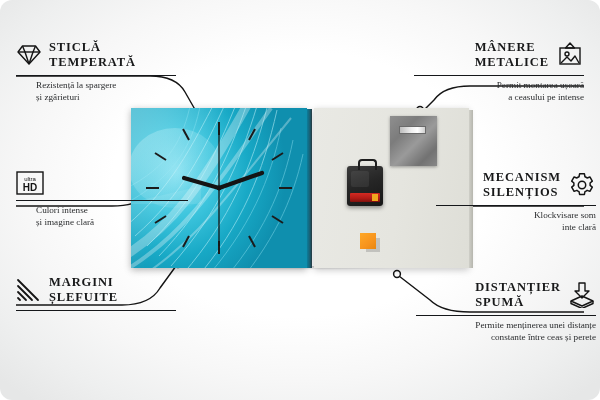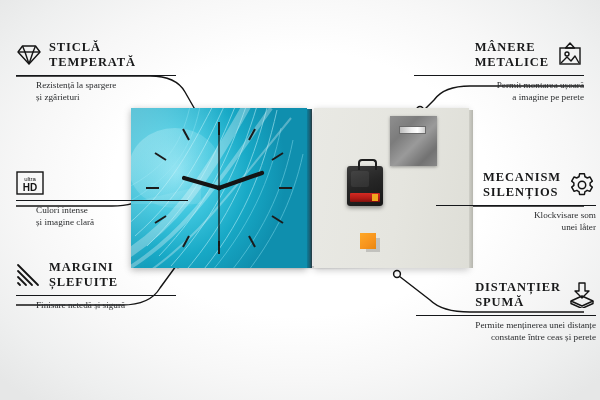--- a/index.html
+++ b/index.html
@@ -5,20 +5,21 @@
   html,body{margin:0;padding:0;}
   body{
     width:600px;height:400px;overflow:hidden;
     font-family:"Liberation Serif", serif;
     background:#ffffff;
   }
   #stage{
     position:relative;width:600px;height:400px;
     background:
       radial-gradient(ellipse 68% 72% at 50% 46%, #ffffff 0%, #ffffff 46%, #f7f7f7 68%, #eeefef 86%, #e6e7e7 100%);
+    border-radius: 12px;
   }
   .svg-layer{position:absolute;left:0;top:0;width:600px;height:400px;pointer-events:none;}
 
   
   .callout{position:absolute;}
   .callout .head{display:flex;align-items:center;gap:7px;}
   .callout.right .head{justify-content:flex-end;}
   .title{
     font-family:"Liberation Serif", serif;
     font-size:12.5px;font-weight:bold;letter-spacing:.9px;
@@ -238,69 +239,68 @@
         <rect x="1" y="2" width="26" height="22" fill="none" stroke="#141414" stroke-width="1.4"></rect>
         <text x="14" y="11" text-anchor="middle" font-family="Liberation Sans, sans-serif" font-size="6" fill="#141414">ultra</text>
         <text x="14" y="21" text-anchor="middle" font-family="Liberation Sans, sans-serif" font-size="10" font-weight="bold" fill="#141414">HD</text>
       </svg>
     </div>
     <div class="rule"></div>
     <div class="desc">Culori intense
 și imagine clară</div>
   </div>
 
-  <div class="callout left" style="left:16px;top:260px;width:160px;">
+  <div class="callout left" style="left:16px;top:275px;width:160px;">
     <div class="head">
       <svg class="icon" width="26" height="24" viewBox="0 0 26 24">
         <g stroke="#141414" stroke-width="1.8" stroke-linecap="round">
           <line x1="2" y1="2" x2="22" y2="22"></line>
           <line x1="2" y1="8" x2="16" y2="22"></line>
           <line x1="2" y1="14" x2="10" y2="22"></line>
           <line x1="2" y1="20" x2="4" y2="22"></line>
         </g>
       </svg>
       <div class="title">MARGINI
 ȘLEFUITE</div>
     </div>
     <div class="rule"></div>
-    <div class="desc">Finisare netedă și sigură</div>
   </div>
 
   <div class="callout right" style="right:16px;top:40px;width:170px;">
     <div class="head">
       <div class="title">MÂNERE
 METALICE</div>
       <svg class="icon" width="28" height="26" viewBox="0 0 28 26">
         <g fill="none" stroke="#141414" stroke-width="1.4">
           <path d="M14,1 L9.5,6 H18.5 Z" stroke-linejoin="round"></path>
           <rect x="4" y="6" width="20" height="16"></rect>
           <circle cx="11" cy="12" r="2"></circle>
           <path d="M5,21 L11,15 L15,19 L19,14 L23,21" stroke-linejoin="round"></path>
         </g>
       </svg>
     </div>
     <div class="rule"></div>
     <div class="desc">Permit montarea ușoară
-a imagine pe perete</div>
+a ceasului pe intense</div>
   </div>
 
   <div class="callout right" style="right:4px;top:170px;width:160px;">
     <div class="head">
       <div class="title">MECANISM
 SILENȚIOS</div>
       <svg class="icon" width="28" height="26" viewBox="0 0 28 28">
         <g fill="none" stroke="#141414" stroke-width="1.6" stroke-linejoin="round">
           <path d="M11.4,2 h5.2 l.6,3.1 a9,9 0 0 1 2.3,1.35 l3,-1.1 2.6,4.5 -2.4,2 a9,9 0 0 1 0,2.5 l2.4,2 -2.6,4.5 -3,-1.1 a9,9 0 0 1 -2.3,1.35 l-.6,3.1 h-5.2 l-.6,-3.1 a9,9 0 0 1 -2.3,-1.35 l-3,1.1 -2.6,-4.5 2.4,-2 a9,9 0 0 1 0,-2.5 l-2.4,-2 2.6,-4.5 3,1.1 A9,9 0 0 1 10.8,5.1 Z"></path>
           <circle cx="14" cy="14" r="4"></circle>
         </g>
       </svg>
     </div>
     <div class="rule"></div>
     <div class="desc">Klockvisare som
-unei låter</div>
+inte clară</div>
   </div>
 
   <div class="callout right" style="right:4px;top:280px;width:180px;">
     <div class="head">
       <div class="title">DISTANȚIER
 SPUMĂ</div>
       <svg class="icon" width="28" height="26" viewBox="0 0 28 26">
         <g fill="none" stroke="#141414" stroke-width="1.4" stroke-linejoin="round">
           <path d="M11,1 h6 v8 h4 l-7,7 -7,-7 h4 Z"></path>
           <path d="M14,14 L25,19 L14,24 L3,19 Z"></path>

